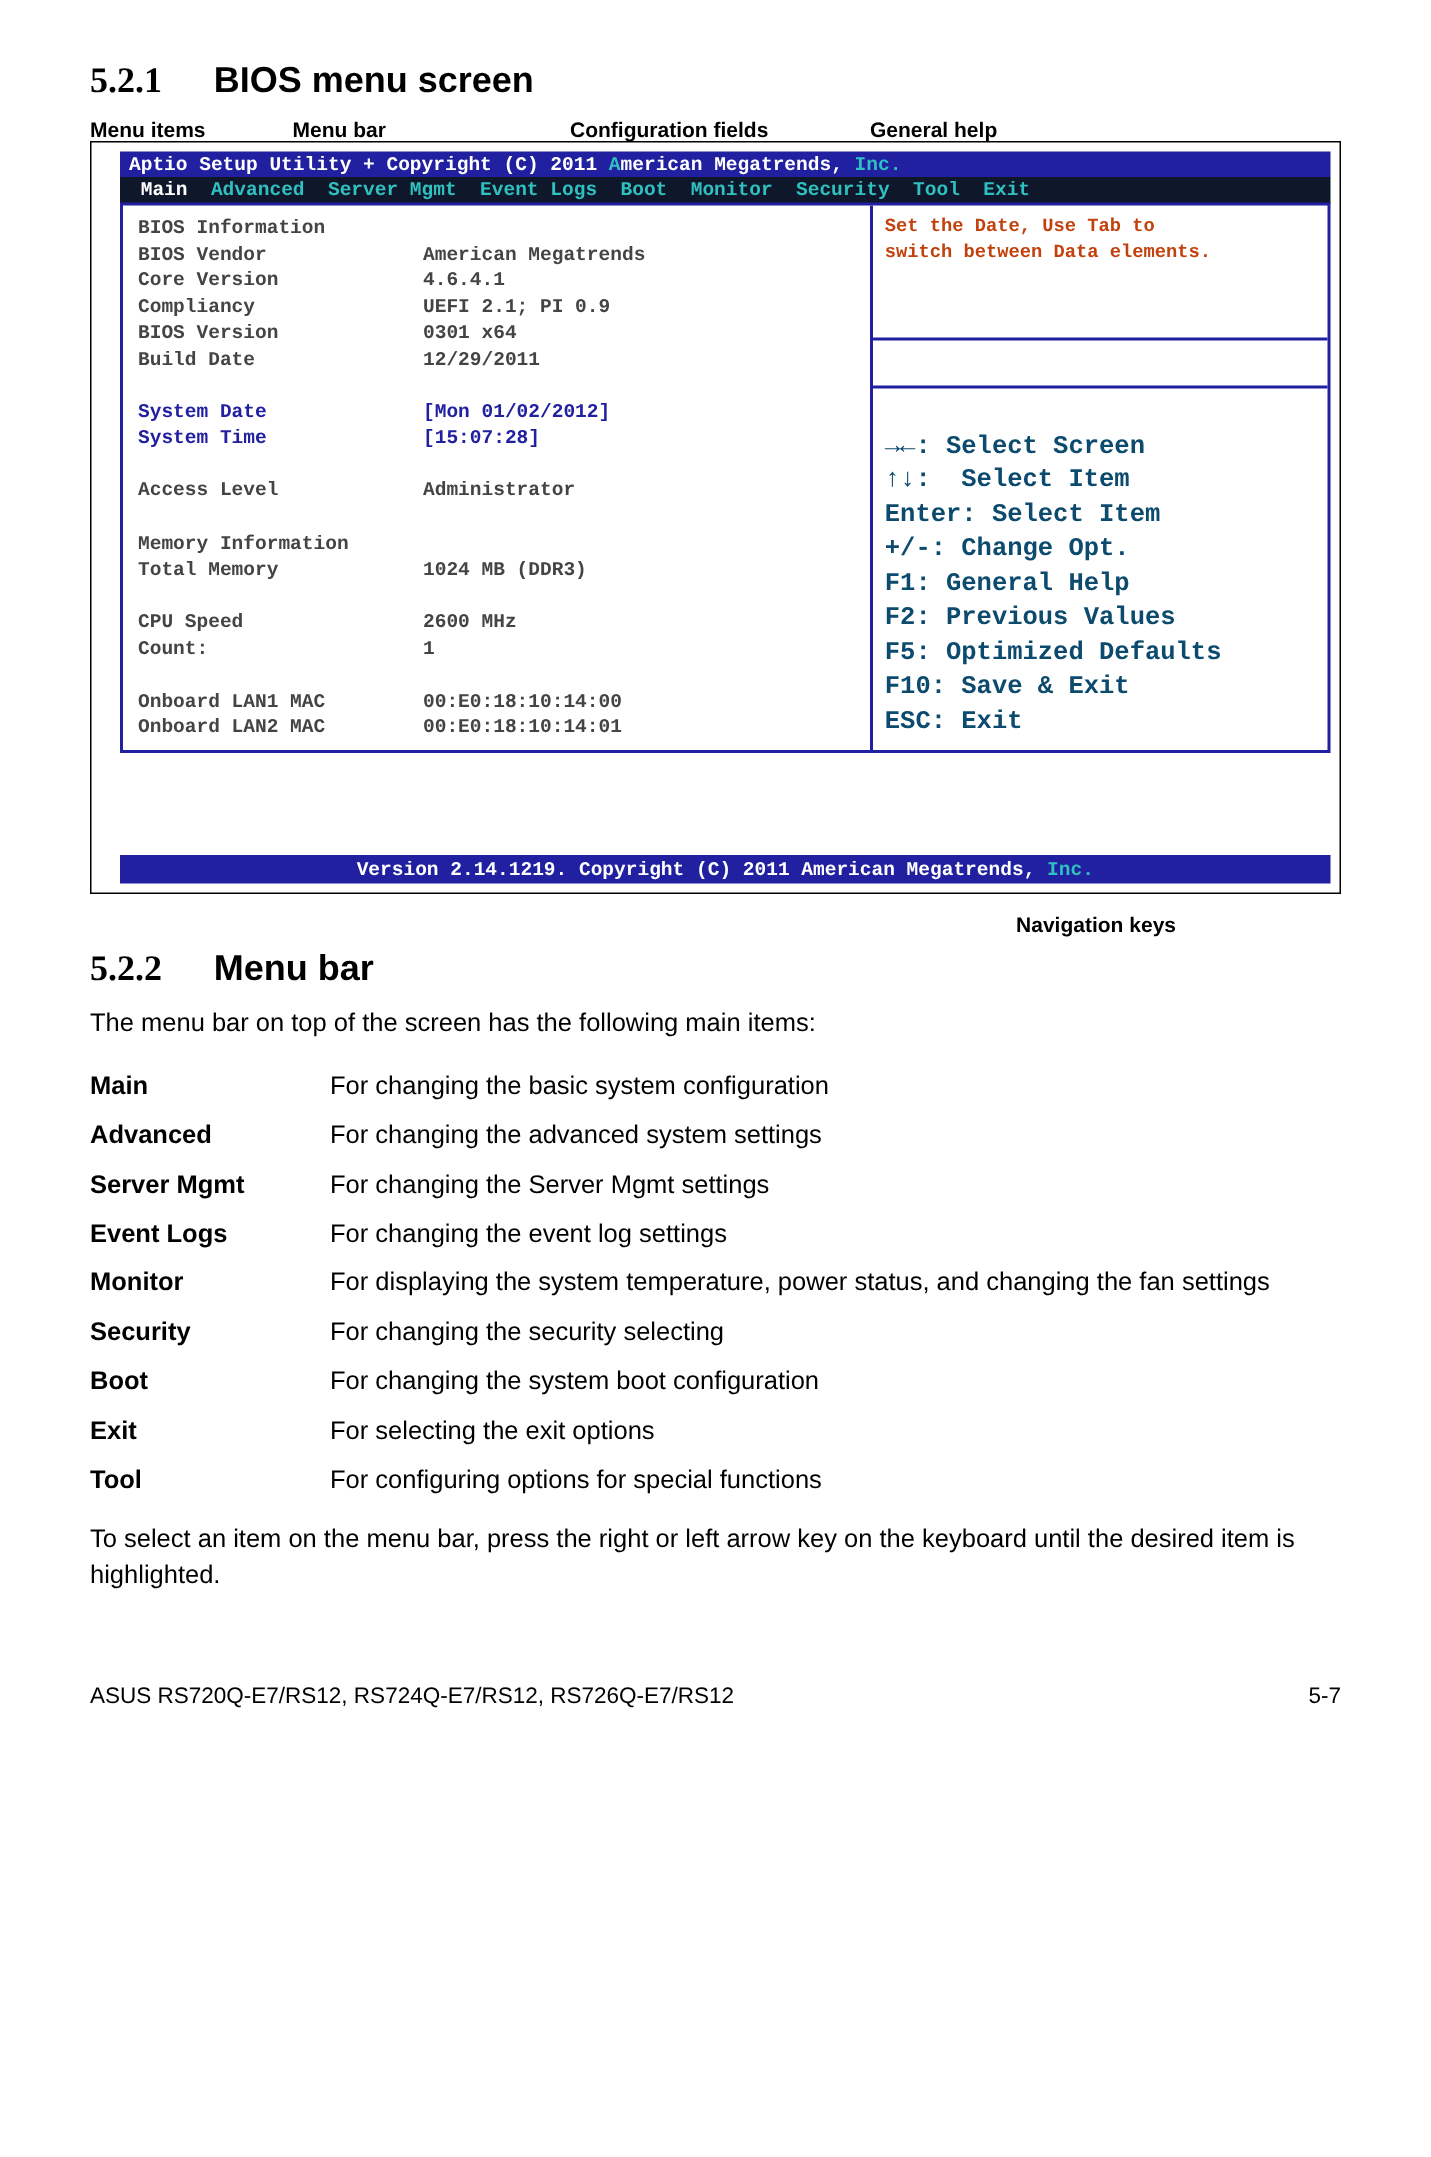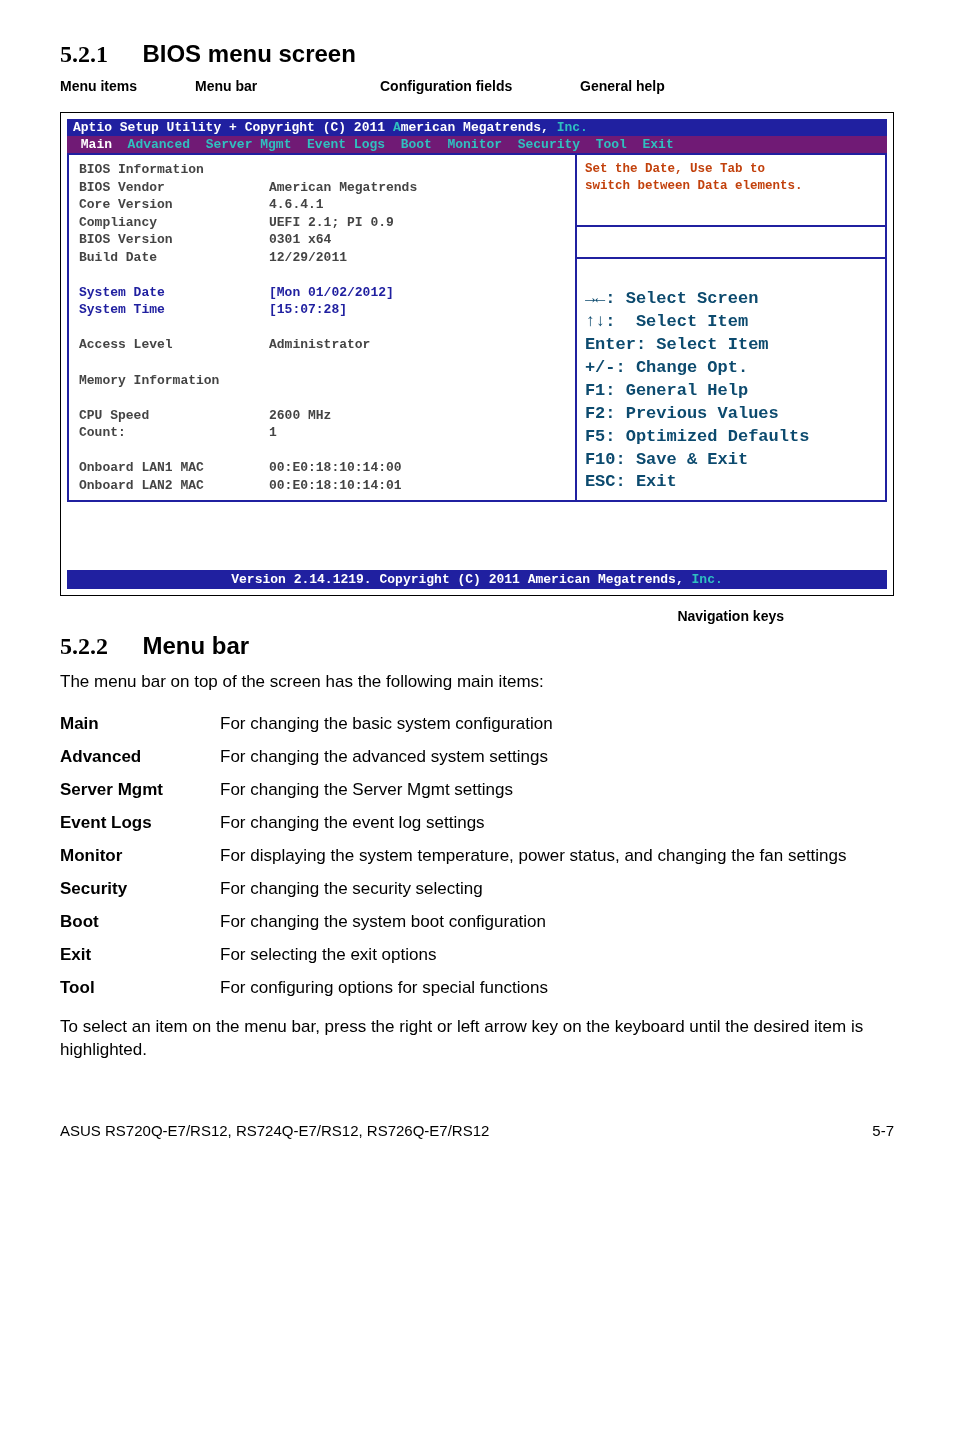--- a/index.html
+++ b/index.html
@@ -1,30 +1,30 @@
 <!DOCTYPE html>
 <html><head>
   <meta charset="utf-8">
   <style>
     * { box-sizing: border-box; margin: 0; padding: 0; }
     body { font-family: Arial, Helvetica, sans-serif; background: #fff; width: 954px; padding: 40px 60px; color: #000; }
     .section-num { font-family: "Times New Roman", Times, serif; font-weight: bold; font-size: 24px; }
     .section-title { font-family: Arial, sans-serif; font-weight: bold; font-size: 24px; margin-left: 30px; }
     .heading-row { margin-bottom: 10px; }
-    .callout-row { display: flex; font-family: Arial, sans-serif; font-weight: bold; font-size: 14px; margin-bottom: 18px; }
+    .callout-row { display: flex; font-family: Arial, sans-serif; font-weight: bold; font-size: 14px; margin-bottom: 0; }
     .callout-row .cl-menuitems { width: 135px; }
     .callout-row .cl-menubar { width: 185px; }
     .callout-row .cl-conf { width: 200px; }
     .callout-row .cl-gen { }
-    .bios-box { border: 1.5px solid #000; width: 100%; background: #fff; }
+    .bios-box { border: 1.5px solid #000; width: 100%; background: #fff; padding-left: 13px; }
     .bios-inner { margin: 6px; }
     .bios-header { background: #2020a0; color: #fff; font-family: "Courier New", monospace; font-size: 13px; font-weight: bold; padding: 1px 6px; }
     .bios-header .plus { color: #fff; }
     .bios-header .inc { color: #2fc0c0; }
-    .bios-menubar { background: #701a75; color: #2fc0c0; font-family: "Courier New", monospace; font-size: 13px; font-weight: bold; padding: 1px 6px 2px 6px; white-space: pre; }
+    .bios-menubar { background: #0f172a; color: #2fc0c0; font-family: "Courier New", monospace; font-size: 13px; font-weight: bold; padding: 1px 6px 2px 6px; white-space: pre; }
     .bios-menubar .main { color: #fff; }
     .bios-body { display: flex; border: 2px solid #2020a0; margin-top: -1px; }
     .bios-left { width: 62%; padding: 6px 10px; font-family: "Courier New", monospace; font-size: 13px; font-weight: bold; color: #444; }
     .bios-left .label { display: inline-block; width: 190px; }
     .bios-left .row { line-height: 1.35; white-space: nowrap; }
     .bios-left .sysrow { color: #2020a0; }
     .bios-right { width: 38%; border-left: 2px solid #2020a0; display: flex; flex-direction: column; }
     .bios-right-top { flex: 1; padding: 6px 8px; font-family: "Courier New", monospace; font-size: 12.5px; font-weight: bold; color: #c2410c; line-height: 1.35; }
     .bios-right-divider { border-top: 2px solid #2020a0; }
     .bios-right-mid { height: 30px; }
@@ -69,20 +69,21 @@
         <div class="row"><span class="label">Compliancy</span><span>UEFI 2.1; PI 0.9</span></div>
         <div class="row"><span class="label">BIOS Version</span><span>0301 x64</span></div>
         <div class="row"><span class="label">Build Date</span><span>12/29/2011</span></div>
         <div class="row">&nbsp;</div>
         <div class="row sysrow"><span class="label">System Date</span><span>[Mon 01/02/2012]</span></div>
         <div class="row sysrow"><span class="label">System Time</span><span>[15:07:28]</span></div>
         <div class="row">&nbsp;</div>
         <div class="row"><span class="label">Access Level</span><span>Administrator</span></div>
         <div class="row">&nbsp;</div>
         <div class="row"><span class="label">Memory Information</span></div>
+        <div class="row"><span class="label">Total Memory</span><span>1024 MB (DDR3)</span></div>
         <div class="row">&nbsp;</div>
         <div class="row"><span class="label">CPU Speed</span><span>2600 MHz</span></div>
         <div class="row"><span class="label">Count:</span><span>1</span></div>
         <div class="row">&nbsp;</div>
         <div class="row"><span class="label">Onboard LAN1 MAC</span><span>00:E0:18:10:14:00</span></div>
         <div class="row"><span class="label">Onboard LAN2 MAC</span><span>00:E0:18:10:14:01</span></div>
       </div>
       <div class="bios-right">
         <div class="bios-right-top">
           <div>Set the Date, Use Tab to</div>

